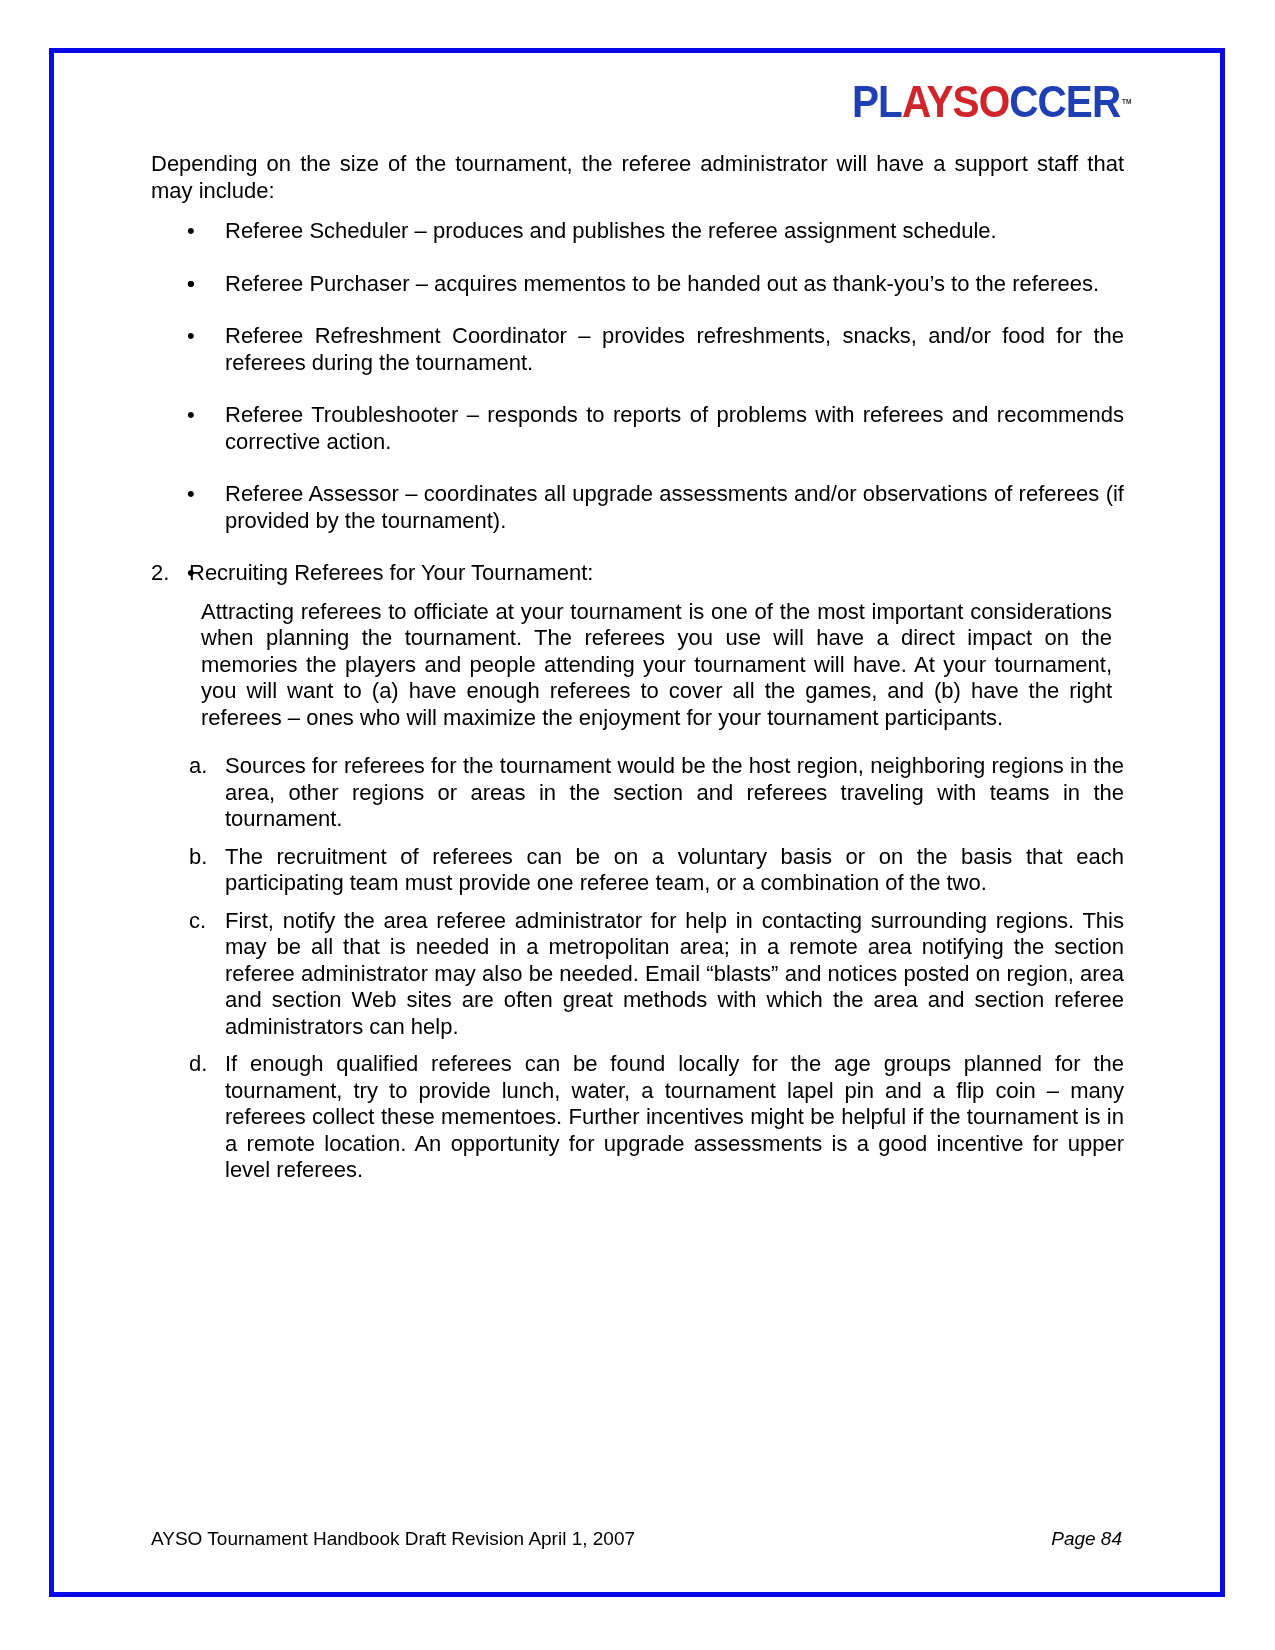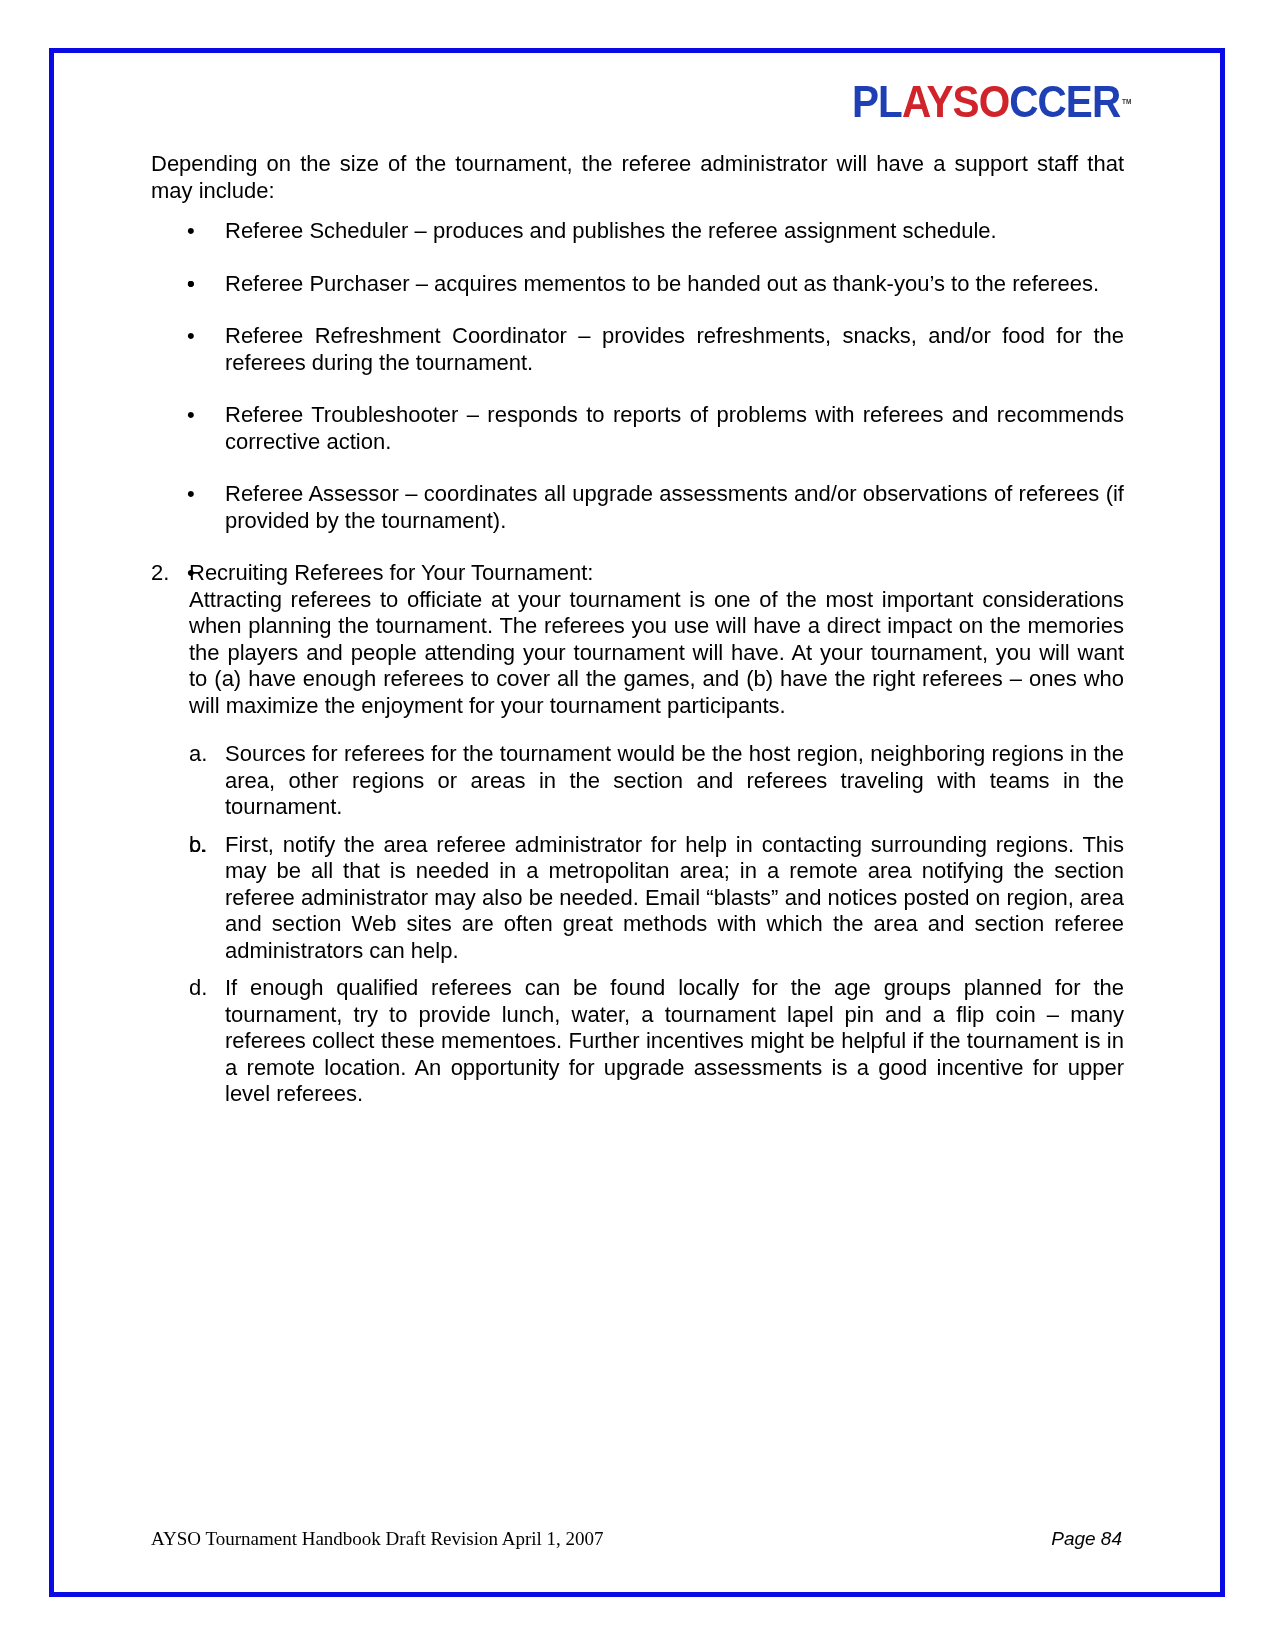--- a/index.html
+++ b/index.html
@@ -15,26 +15,26 @@
   .logo .tm { font-size: 7px; color: #333; vertical-align: bottom; letter-spacing: 0; margin-left: 2px; }
   .content { position: absolute; left: 151px; top: 151px; width: 973px;
              font-size: 22px; line-height: 26.5px; }
   .para { margin: 0; text-align: justify; }
   ul.bullets { list-style: none; margin: 14px 0 0 0; padding: 0; }
   ul.bullets li { position: relative; padding-left: 74px; margin-bottom: 26px; text-align: justify; }
   ul.bullets li .dot { position: absolute; left: 36px; top: 0; }
   .section { position: relative; padding-left: 38px; margin-top: 2px; }
   .section .num { position: absolute; left: 0; top: 0; }
   .section .heading { font-weight: normal; display: block; }
-  .section .body { text-align: justify; margin: 0; }
+  .section .body { text-align: justify; margin: 12px; }
   ol.alpha { list-style: none; margin: 22px 0 0 0; padding: 0; }
   ol.alpha li { position: relative; padding-left: 74px; margin-bottom: 11px; text-align: justify; }
   ol.alpha li .letter { position: absolute; left: 38px; top: 0; }
   .footer { position: absolute; left: 151px; top: 1528px; width: 973px; font-size: 19px; }
-  .footer .left { position: absolute; left: 0; font-family: Liberation Serif, serif; }
+  .footer .left { position: absolute; left: 0; }
   .footer .right { position: absolute; right: 2px; font-style: italic; }
 </style>
 </head>
 <body>
 
 <div class="frame"></div>
 
 <div class="logo">
   <span class="blue">PL</span><span class="red">AYSO</span><span class="blue">CCER</span><span class="tm">TM</span>
 </div>
@@ -54,21 +54,21 @@
   </ul>
 
   <div class="section">
     <span class="num">2.</span>
     <span class="heading">Recruiting Referees for Your Tournament:</span>
     <p class="body">Attracting referees to officiate at your tournament is one of the most important considerations when planning the tournament. The referees you use will have a direct impact on the memories the players and people attending your tournament will have. At your tournament, you will want to (a) have enough referees to cover all the games, and (b) have the right referees – ones who will maximize the enjoyment for your tournament participants.</p>
   </div>
 
   <ol class="alpha">
     <li><span class="letter">a.</span><span>Sources for referees for the tournament would be the host region, neighboring regions in the area, other regions or areas in the section and referees traveling with teams in the tournament.</span></li>
-    <li><span class="letter">b.</span></li>
+    <li><span class="letter">b.</span><span>The recruitment of referees can be on a voluntary basis or on the basis that each participating team must provide one referee team, or a combination of the two.</span></li>
     <li><span class="letter">c.</span><span>First, notify the area referee administrator for help in contacting surrounding regions. This may be all that is needed in a metropolitan area; in a remote area notifying the section referee administrator may also be needed. Email “blasts” and notices posted on region, area and section Web sites are often great methods with which the area and section referee administrators can help.</span></li>
     <li><span class="letter">d.</span><span>If enough qualified referees can be found locally for the age groups planned for the tournament, try to provide lunch, water, a tournament lapel pin and a flip coin – many referees collect these mementoes. Further incentives might be helpful if the tournament is in a remote location. An opportunity for upgrade assessments is a good incentive for upper level referees.</span></li>
   </ol>
 </div>
 
 <div class="footer">
   <span class="left">AYSO Tournament Handbook Draft Revision April 1, 2007</span>
   <span class="right">Page 84</span>
 </div>
 

